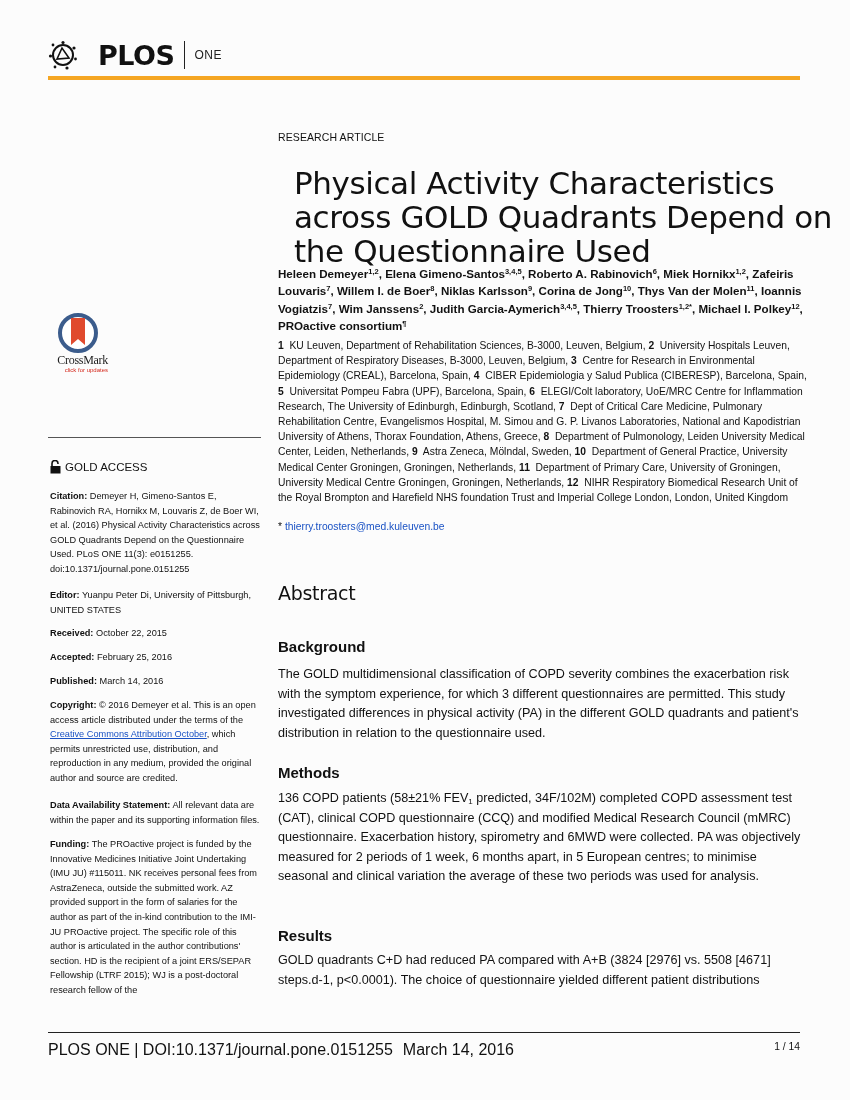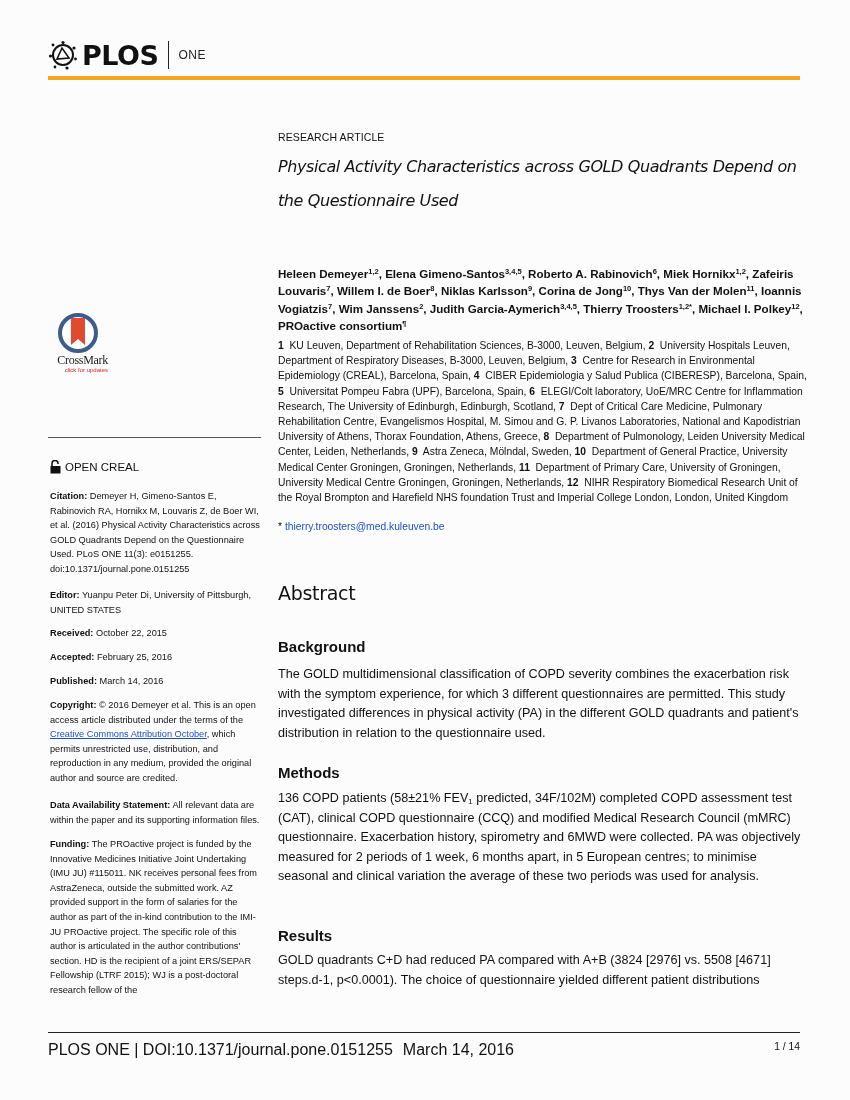--- a/index.html
+++ b/index.html
@@ -1,28 +1,28 @@
 <!DOCTYPE html>
 <html><head>
 <meta charset="utf-8">
 <style>
   html, body { margin: 0; padding: 0; background: #fcfcfc; }
   body { width: 850px; height: 1100px; position: relative; overflow: hidden; font-family: "Liberation Sans", sans-serif; color: #111; }
   .abs { position: absolute; }
 
   
   #logo { left: 48px; top: 37px; height: 36px; display: flex; align-items: center; }
-  #logo .plos { font-family: "DejaVu Sans", sans-serif; font-weight: bold; font-size: 27px; letter-spacing: -0.5px; color: #111; margin-left: 4px; }
+  #logo .plos { font-family: "DejaVu Sans", sans-serif; font-weight: bold; font-size: 27px; letter-spacing: -0.5px; color: #111; margin-left: 20px; }
   #logo .sep { width: 1px; height: 28px; background: #222; margin: 0 9px 0 10px; }
   #logo .one { font-size: 12px; letter-spacing: 0.5px; color: #222; }
   #topbar { left: 48px; top: 76px; width: 752px; height: 4px; background: #f5a623; }
 
   
   #article-type { left: 278px; top: 131px; font-size: 10.5px; color: #111; letter-spacing: 0.1px; }
-  #title { left: 278px; top: 150px; width: 540px; font-family: "DejaVu Sans", sans-serif; font-size: 16px; line-height: 34px; color: #111; letter-spacing: -0.4px; margin: 0; font-weight: normal; font-style: italic; }
+  #title { left: 278px; top: 150px; width: 540px; font-family: "DejaVu Sans", sans-serif; font-size: 31px; line-height: 34px; color: #111; letter-spacing: -0.4px; margin: 16px; font-weight: normal; }
   #authors { left: 278px; top: 265px; width: 530px; font-size: 11.6px; line-height: 17.3px; font-weight: bold; color: #111; }
   #authors sup { font-size: 7.5px; font-weight: bold; vertical-align: 4px; line-height: 0; }
   #affils { left: 278px; top: 338px; width: 530px; font-size: 10.3px; line-height: 15.2px; color: #111; }
   #affils b { font-weight: bold; }
   #notes { left: 278px; top: 520px; width: 530px; font-size: 10.3px; line-height: 14px; }
   #notes a { color: #1a52c4; text-decoration: none; }
   #abstract-h { left: 278px; top: 582px; font-family: "DejaVu Sans", sans-serif; font-size: 19px; color: #111; letter-spacing: -0.3px; }
   .sec-h { position: absolute; left: 278px; font-size: 15px; font-weight: bold; color: #111; }
   .sec-p { position: absolute; left: 278px; width: 530px; font-size: 12.6px; line-height: 19.5px; color: #111; margin: 0; }
   .sec-p sub { font-size: 8px; vertical-align: -2px; line-height: 0; }
@@ -72,21 +72,21 @@
   </svg>
   <div class="cm-text">CrossMark</div>
   <div class="cm-sub">click for updates</div>
 </div>
 <div id="left-rule" class="abs"></div>
 <div id="open-access" class="abs">
   <svg width="11" height="14" viewBox="0 0 11 14">
     <path d="M2 6 V3.5 A3 3 0 0 1 8 3.5 V4" fill="none" stroke="#111" stroke-width="1.6"></path>
     <rect x="0.5" y="6" width="10" height="7.5" fill="#111"></rect>
   </svg>
-  <span>OPEN CREAL</span>
+  <span>GOLD ACCESS</span>
 </div>
 
 <p class="meta" style="top:489px;">
   <b>Citation:</b>
   <span>Demeyer H, Gimeno-Santos E, Rabinovich RA, Hornikx M, Louvaris Z, de Boer WI, et al. (2016) Physical Activity Characteristics across GOLD Quadrants Depend on the Questionnaire Used. PLoS ONE 11(3): e0151255. doi:10.1371/journal.pone.0151255</span>
 </p>
 <p class="meta" style="top:588px;">
   <b>Editor:</b>
   <span>Yuanpu Peter Di, University of Pittsburgh, UNITED STATES</span>
 </p>

